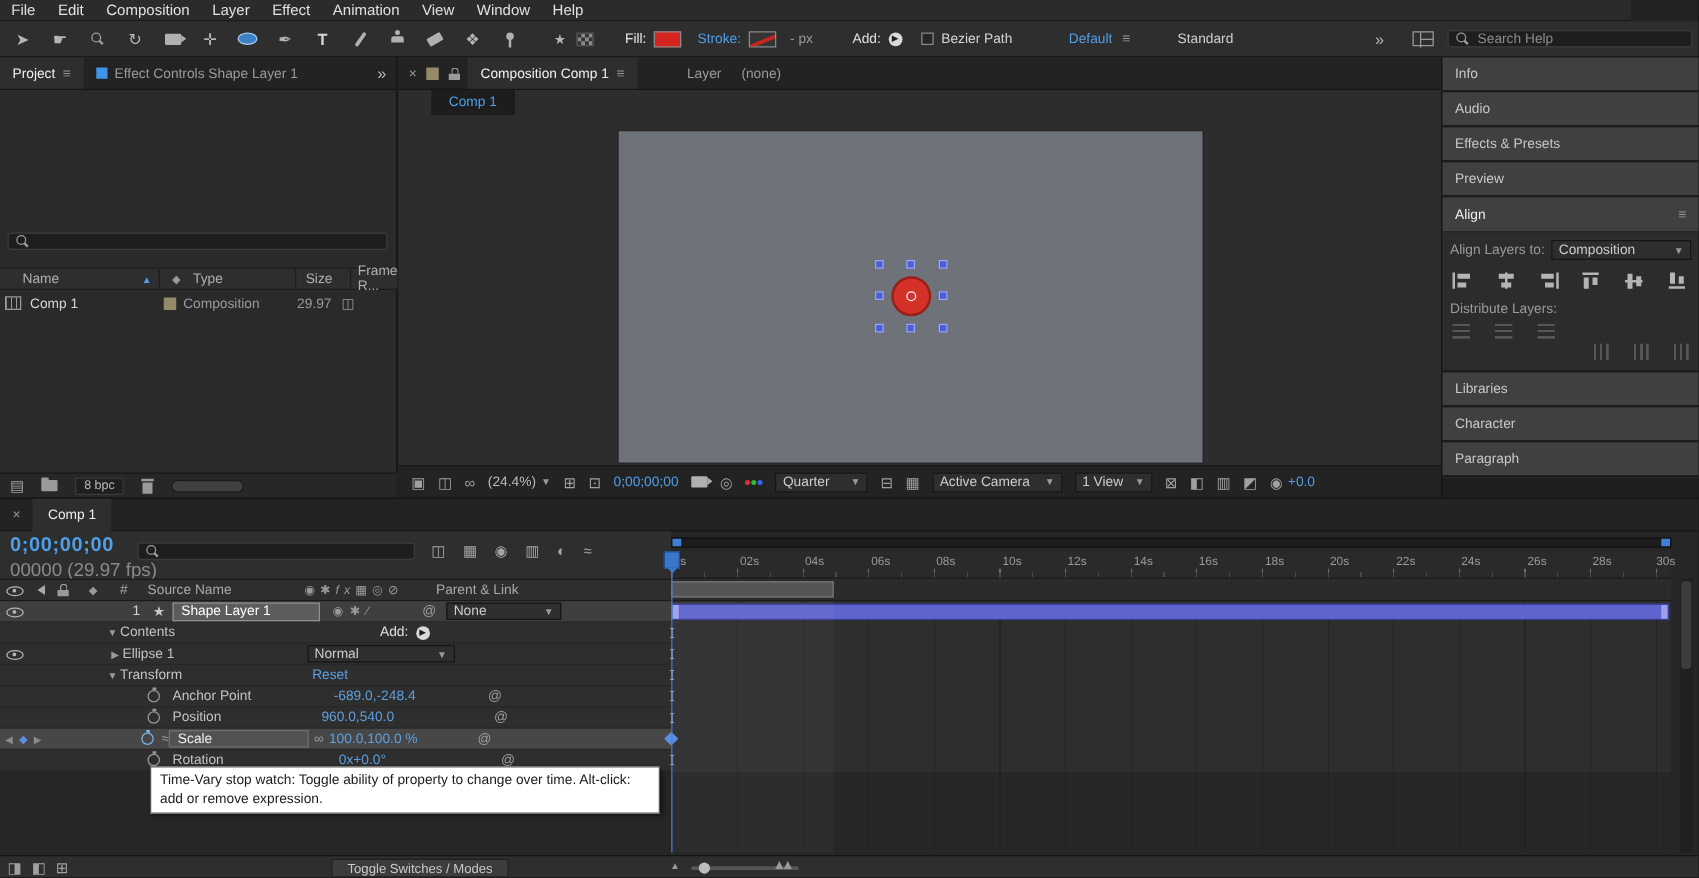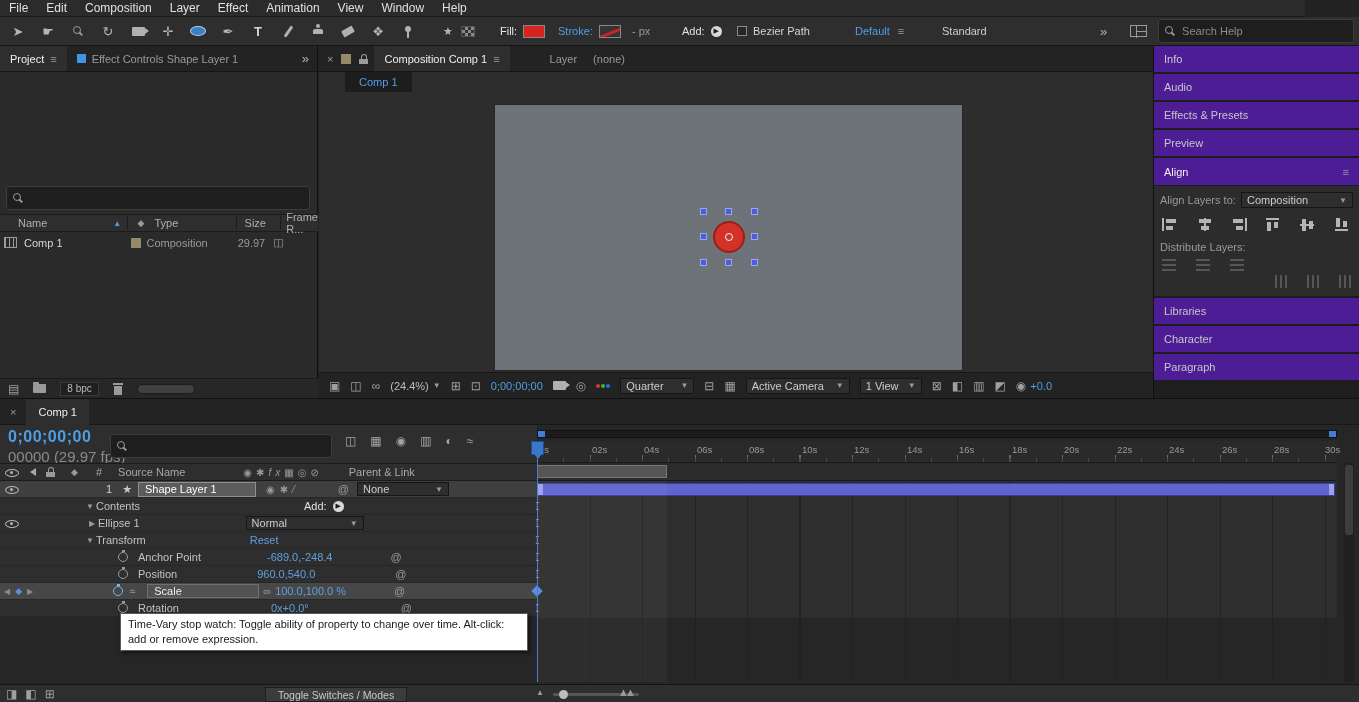--- a/index.html
+++ b/index.html
@@ -28,21 +28,21 @@
   .mag::after{content:"";position:absolute;left:6px;top:7px;width:4px;height:1.5px;background:#9a9a9a;transform:rotate(45deg)}
   .checker{width:14px;height:11px;background:repeating-conic-gradient(#8a8a8a 0 25%,#333 0 50%);background-size:6px 6px;border:1px solid #555}
   .swatch-red{width:22px;height:13px;background:#d62420;border:1px solid #888}
   .swatch-stroke{position:relative;width:22px;height:13px;background:#353535;border:1px solid #888;overflow:hidden}
   .swatch-stroke::after{content:"";position:absolute;left:-3px;top:5px;width:30px;height:3px;background:#c9241f;transform:rotate(-22deg)}
   .cb{width:10px;height:10px;border:1px solid #8a8a8a;background:#262626}
   .roundbtn{width:11px;height:11px;border-radius:50%;background:#d9d9d9;color:#1c1c1c;font-size:7px;display:flex;align-items:center;justify-content:center}
   .layout-ic{position:relative;width:17px;height:12px;border:1px solid #9a9a9a}
   .layout-ic::before{content:"";position:absolute;left:5px;top:0;width:1px;height:12px;background:#9a9a9a}
   .layout-ic::after{content:"";position:absolute;left:5px;top:5px;width:11px;height:1px;background:#9a9a9a}
-  .searchbox{display:flex;align-items:center;gap:5px;background:#1e1e1e;border:1px solid #3c3c3c;border-radius:3px;height:24px;padding:0 6px}
+  .searchbox{display:flex;align-items:center;gap:5px;background:#1e1e1e;border:1px solid #3c3c3c;border-radius:3px;height:14px;padding:0 6px}
   .searchbox input{background:transparent;border:none;outline:none;color:#cfcfcf;font-family:"Liberation Sans",sans-serif;font-size:11px;width:100%}
   .searchbox input::placeholder{color:#8b8b8b}
 
   
   .phead{background:#232323;border-bottom:1px solid #151515;display:flex;align-items:center}
   .tab-active{background:#2e2e2e;height:100%;display:flex;align-items:center;gap:6px;padding:0 10px;color:#f0f0f0}
   .menu-glyph{color:#9a9a9a;font-size:11px}
   .dim{color:#9a9a9a}
   .blue{color:#4f9ee8}
   .val{color:#5ea0dd}
@@ -88,21 +88,21 @@
   .redshape{position:absolute;left:10px;top:10px;width:32px;height:32px;border-radius:50%;background:#d43128;border:2px solid #99201a}
   .anchor{position:absolute;left:22px;top:22px;width:8px;height:8px;border-radius:50%;background:#c33; border:1.5px solid #f2f2f2}
   .handle{position:absolute;width:7px;height:7px;background:#4d5fd6;border:1px solid #9aa6ee}
   .viewer-foot{position:absolute;left:0;top:326px;width:834px;height:26px;background:#232323;border-top:1px solid #161616;display:flex;align-items:center;gap:10px;padding:0 10px;color:#bdbdbd}
   .ic{color:#a0a0a0;font-size:12px}
   .rgbdots{display:inline-flex;gap:1px}
   .rgbdots i{width:4px;height:4px;border-radius:50%;display:inline-block}
 
   
   .sidebar{position:absolute;left:1153px;top:46px;width:206px;height:352px;background:#1f1f1f;border-left:1px solid #101010}
-  .spanel{height:28px;background:#4c1d95;border-bottom:2px solid #1c1c1c;display:flex;align-items:center;justify-content:space-between;padding:0 10px;color:#c8c8c8}
+  .spanel{height:28px;background:#404040;border-bottom:2px solid #1c1c1c;display:flex;align-items:center;justify-content:space-between;padding:0 10px;color:#c8c8c8}
   .align-body{background:#2c2c2c;border-bottom:2px solid #1c1c1c;padding:6px 6px 8px 6px}
   .al{position:relative;width:16px;height:13px;display:inline-block}
   .al b{position:absolute;background:#b4b4b4}
   .dist-v{width:14px;height:12px;background:repeating-linear-gradient(to bottom,#8a8a8a 0 2px,transparent 2px 5px);display:inline-block}
   .dist-h{width:12px;height:13px;background:repeating-linear-gradient(to right,#8a8a8a 0 2px,transparent 2px 5px);display:inline-block}
   .dimmed{opacity:.45}
 
   
   .timeline{position:absolute;left:0;top:398px;width:1359px;height:304px;background:#262626;border-top:1px solid #101010}
   .tl-tabs{position:absolute;left:0;top:0;width:1359px;height:26px;background:#232323;border-bottom:1px solid #171717;display:flex;align-items:center}
@@ -537,21 +537,21 @@
       <span class="val" style="margin-left:80px">960.0,540.0</span>
       <span class="pw" style="margin-left:80px">@</span>
     </div>
 
     <div class="trow" style="top:184px;background:#474747">
       <span style="margin-left:4px;color:#8a8a8a;font-size:8px">◀</span>
       <span style="margin-left:5px;color:#5a8fe0;font-size:9px">◆</span>
       <span style="margin-left:5px;color:#8a8a8a;font-size:8px">▶</span>
       <span class="sw bluei" style="margin-left:80px"></span>
       <span style="margin-left:6px;color:#9a9a9a">≈</span>
-      <span class="scalechip" style="margin-left:12px">
+      <span class="scalechip" style="margin-left:0">
           <span>Scale</span>
         </span>
       <span style="margin-left:4px;color:#9a9a9a">∞</span>
       <span class="val" style="margin-left:4px">100.0,100.0 %</span>
       <span class="pw" style="margin-left:48px">@</span>
     </div>
 
     <div class="trow" style="top:201px">
       <span class="sw" style="margin-left:118px"></span>
       <span style="margin-left:10px">Rotation</span>

